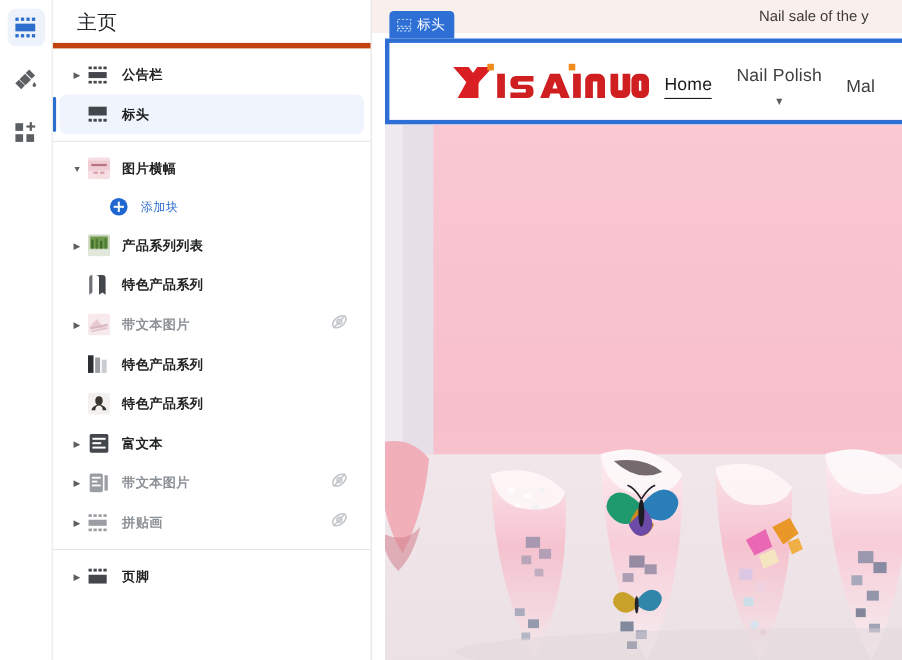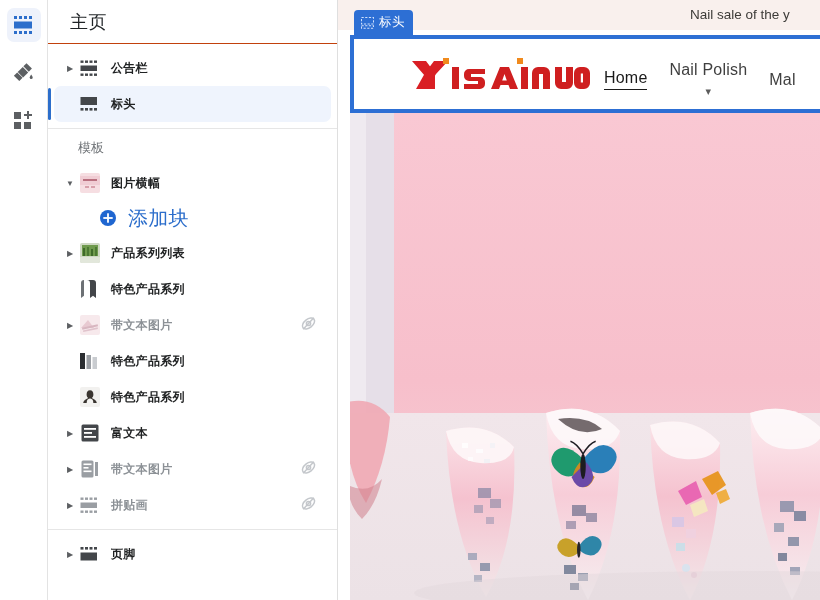--- a/index.html
+++ b/index.html
@@ -37,21 +37,21 @@
     background: #ffffff;
     border-right: 1px solid #dfdfdf;
     display: flex; flex-direction: column;
     flex: 0 0 290px;
     overflow: hidden;
   }
   .sb-header {
     height: 44px;
     display: flex; align-items: center;
     padding-left: 22px;
-    border-bottom: 1px solid #c2410c;
+    border-bottom: 5px solid #c2410c;
     flex: 0 0 44px;
   }
   .sb-header-title {
     font-size: 18px; color: #1f2326; font-weight: 400;
     letter-spacing: .5px;
   }
   .sb-scroll { flex: 1; overflow: hidden; position: relative; }
 
   .grp { padding: 6px 0 6px 0; }
   .grp-divider { border-bottom: 1px solid #e6e6e6; }
@@ -102,21 +102,21 @@
   .addrow {
     height: 34px; display: flex; align-items: center;
     cursor: pointer; margin: 0 6px; border-radius: 7px;
   }
   .addrow .plus {
     width: 20px; height: 20px; flex: 0 0 20px;
     margin-right: 10px;
     display: flex; align-items: center; justify-content: center;
   }
   .addrow-label {
-    font-size: 20px; color: #2c6ecb; font-weight: 400;
+    font-size: 11px; color: #2c6ecb; font-weight: 400;
     letter-spacing: .3px;
   }
 
   
   .thumb {
     width: 20px; height: 20px; border-radius: 2px;
     overflow: hidden; display: block;
   }
 
   
@@ -260,21 +260,20 @@
                 <rect x="5" y="12" width="3" height="2.6" fill="#43464a"></rect>
               <rect x="9.5" y="12" width="3" height="2.6" fill="#43464a"></rect>
                 <rect x="14" y="12" width="3" height="2.6" fill="#43464a"></rect>
             </svg>
           </span>
           <span class="row-label">标头</span>
         </div>
       </div>
 
       <div class="grp grp-divider">
-        <div class="sect-label">模板</div>
 
         <div class="row">
           <span class="caret">▼</span>
           <span class="ico">
             <svg class="thumb" width="20" height="20" viewBox="0 0 20 20">
               <rect width="20" height="20" fill="#f6dee2"></rect>
               <rect y="3" width="20" height="9" fill="#f0cdd4"></rect>
               <rect x="3" y="6" width="14" height="2" fill="#b9707f"></rect>
               <rect x="5" y="13" width="4" height="2" fill="#d8a0ab"></rect>
               <rect x="11" y="13" width="4" height="2" fill="#d8a0ab"></rect>

